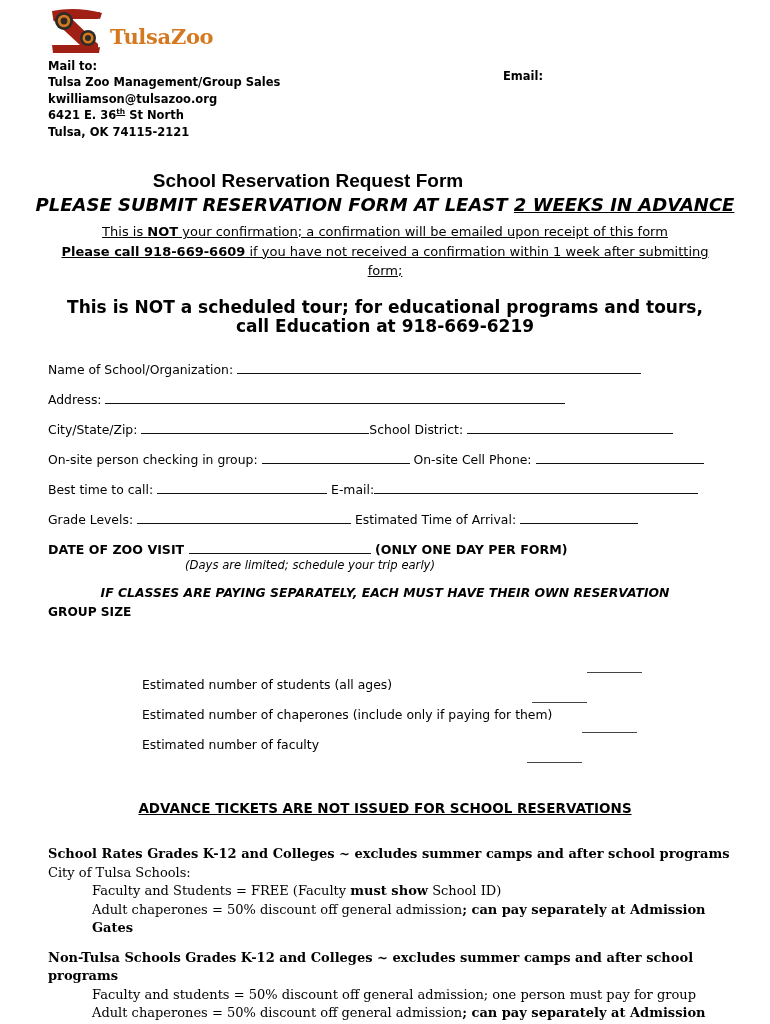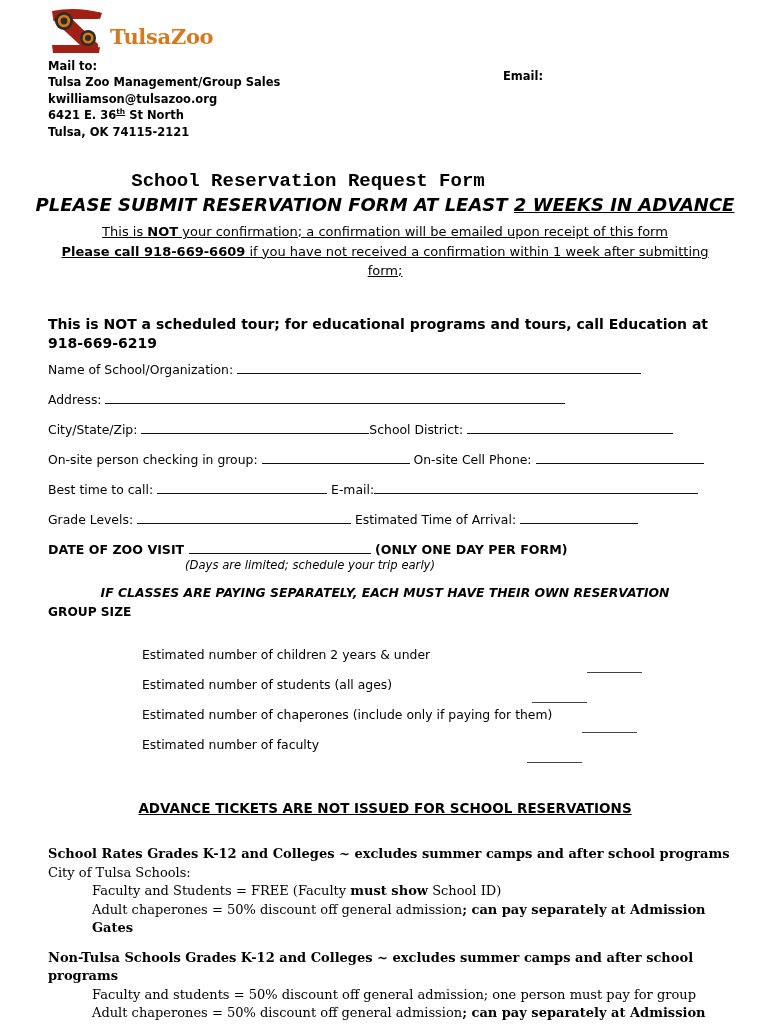--- a/index.html
+++ b/index.html
@@ -76,21 +76,21 @@
 
   
   .title {
     position: absolute;
     left: 0;
     top: 170px;
     width: 616px;
     text-align: center;
     font-size: 19px;
     font-weight: bold;
-    font-family: Liberation Mono, monospace;
+    font-family: Liberation Sans, sans-serif;
   }
   .subtitle {
     position: absolute;
     left: 0;
     top: 194px;
     width: 770px;
     text-align: center;
     font-size: 18px;
     font-weight: bold;
     font-style: italic;
@@ -109,26 +109,25 @@
     font-family: "DejaVu Sans", sans-serif;
     text-decoration: underline;
   }
   .notice1 b { font-weight: bold; }
 
   .notice2 {
     position: absolute;
     left: 48px;
     top: 298px;
     width: 674px;
-    text-align: left;
-    font-size: 14px;
+    text-align: center;
+    font-size: 17px;
     font-weight: bold;
     line-height: 19px;
     font-family: "DejaVu Sans", sans-serif;
-    margin-top: 17px;
   }
 
   
   .fields {
     position: absolute;
     left: 48px;
     top: 360px;
     width: 680px;
     font-size: 12.4px;
     font-family: "DejaVu Sans", sans-serif;
@@ -309,21 +308,20 @@
     <span>DATE OF ZOO VISIT</span>
     <span class="blank" style="width:182px"></span>
     <span>(ONLY ONE DAY PER FORM)</span>
   </div>
   <div class="daysnote">(Days are limited; schedule your trip early)</div>
   <div class="classnote">IF CLASSES ARE PAYING SEPARATELY, EACH MUST HAVE THEIR OWN RESERVATION</div>
 
   <div class="groupsize-title">GROUP SIZE</div>
   <div class="groupsize-list">
     <div class="gs-row">
-      <span>Estimated number of children 2 years &amp; under</span>
       <span class="gs-blank" style="left:445px;top:14px"></span>
     </div>
     <div class="gs-row">
       <span>Estimated number of students (all ages)</span>
       <span class="gs-blank" style="left:390px;top:14px"></span>
     </div>
     <div class="gs-row">
       <span>Estimated number of chaperones (include only if paying for them)</span>
       <span class="gs-blank" style="left:440px;top:14px"></span>
     </div>

